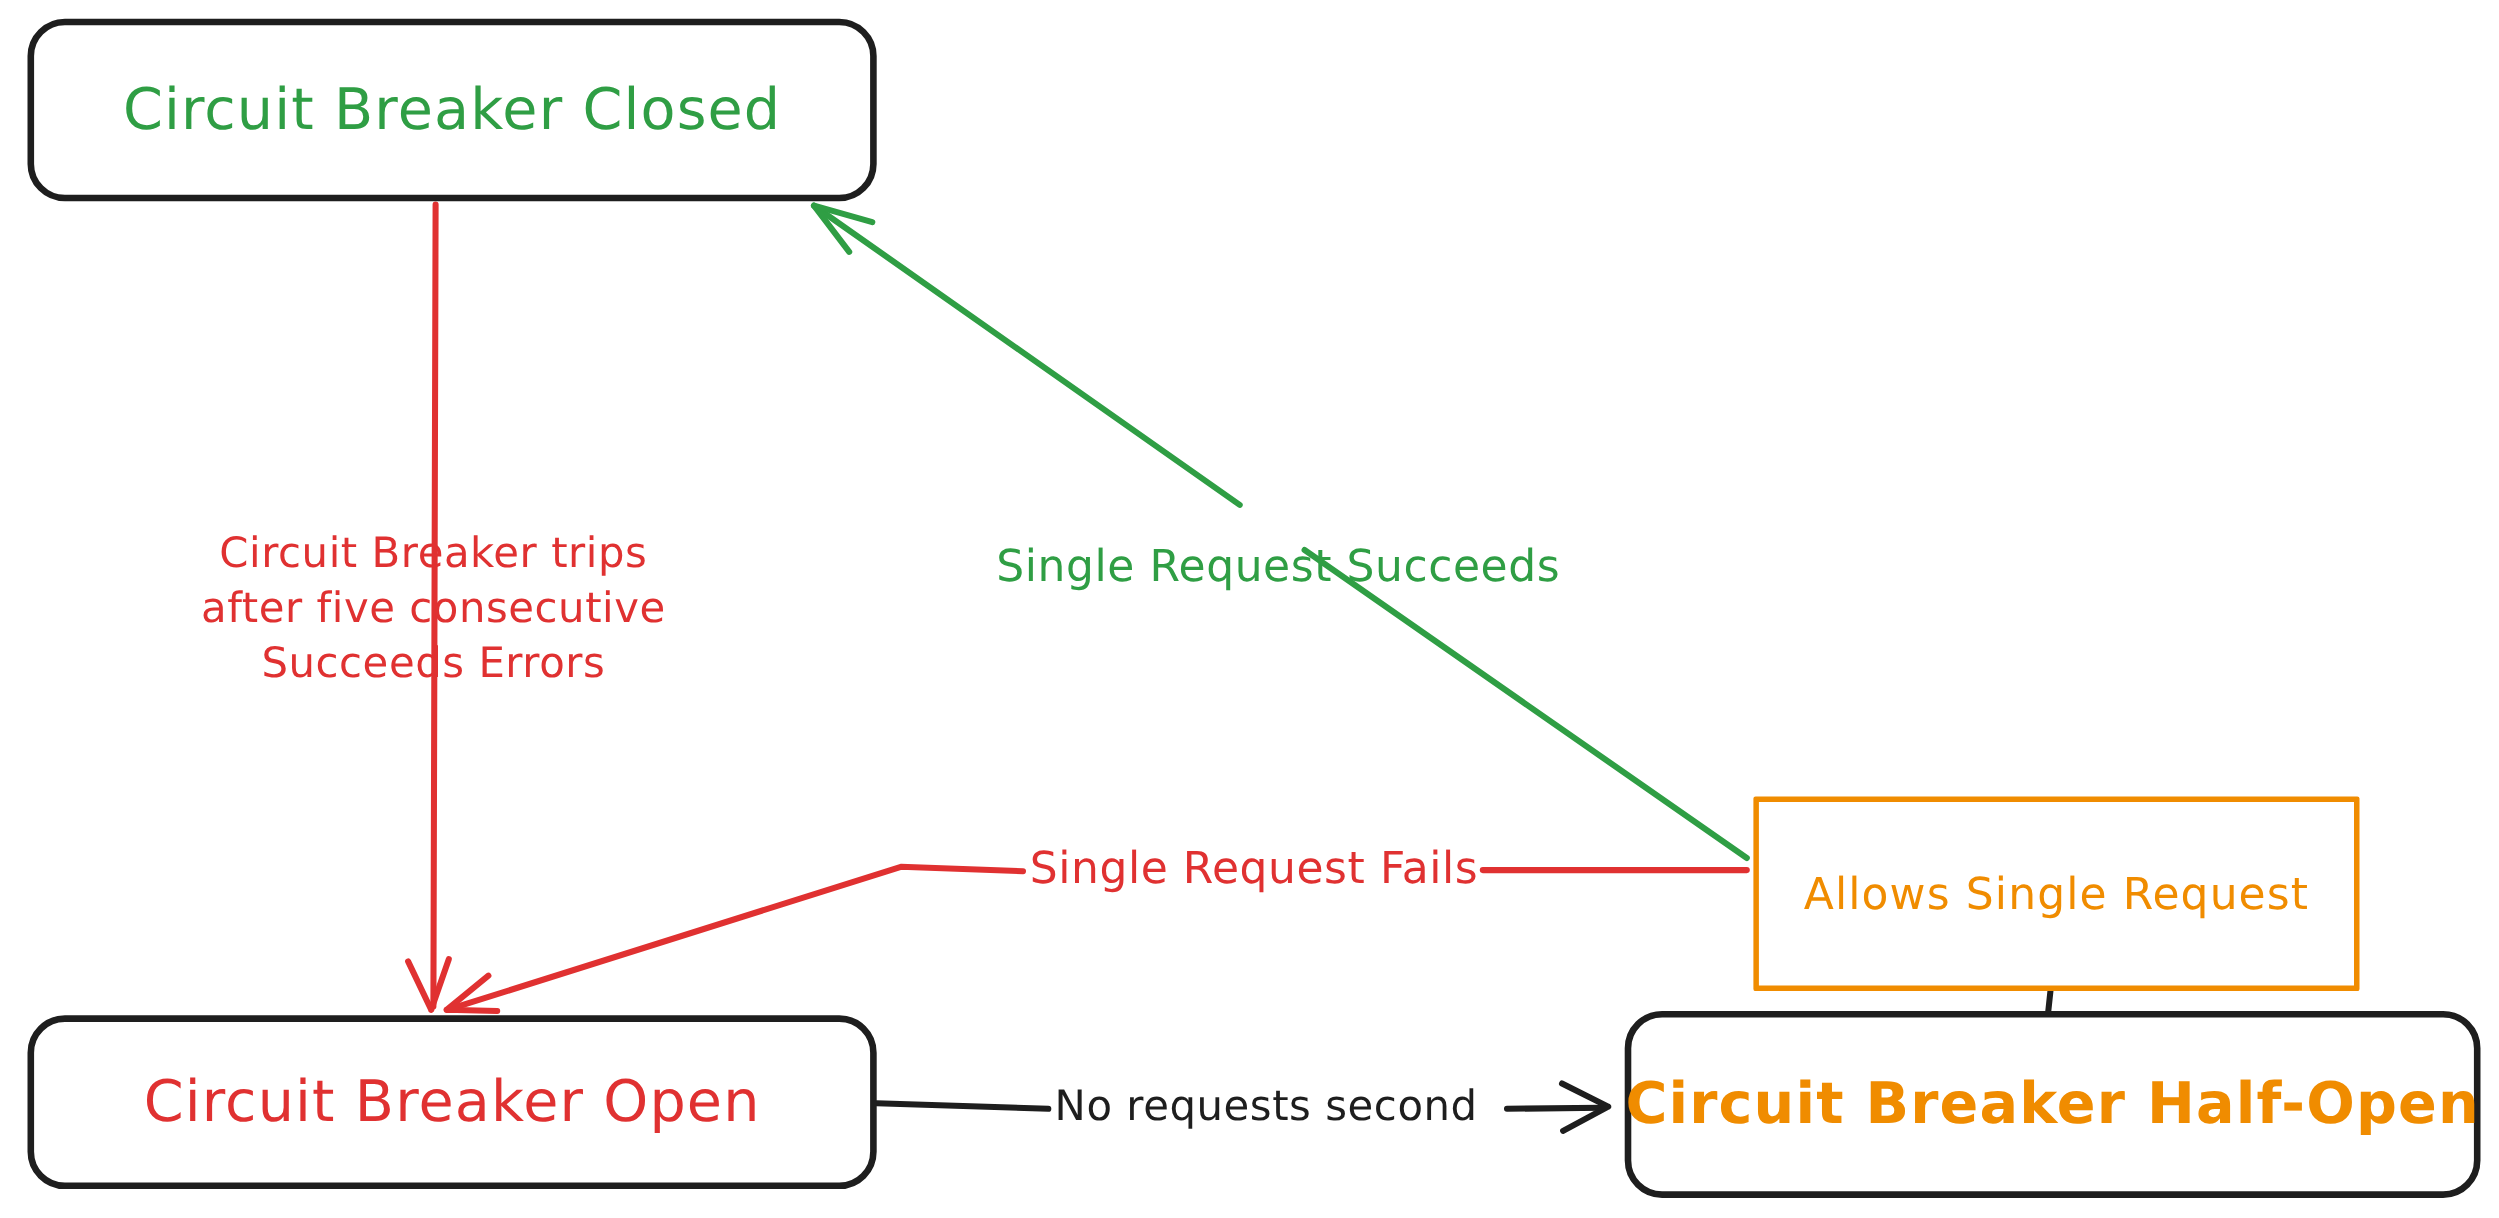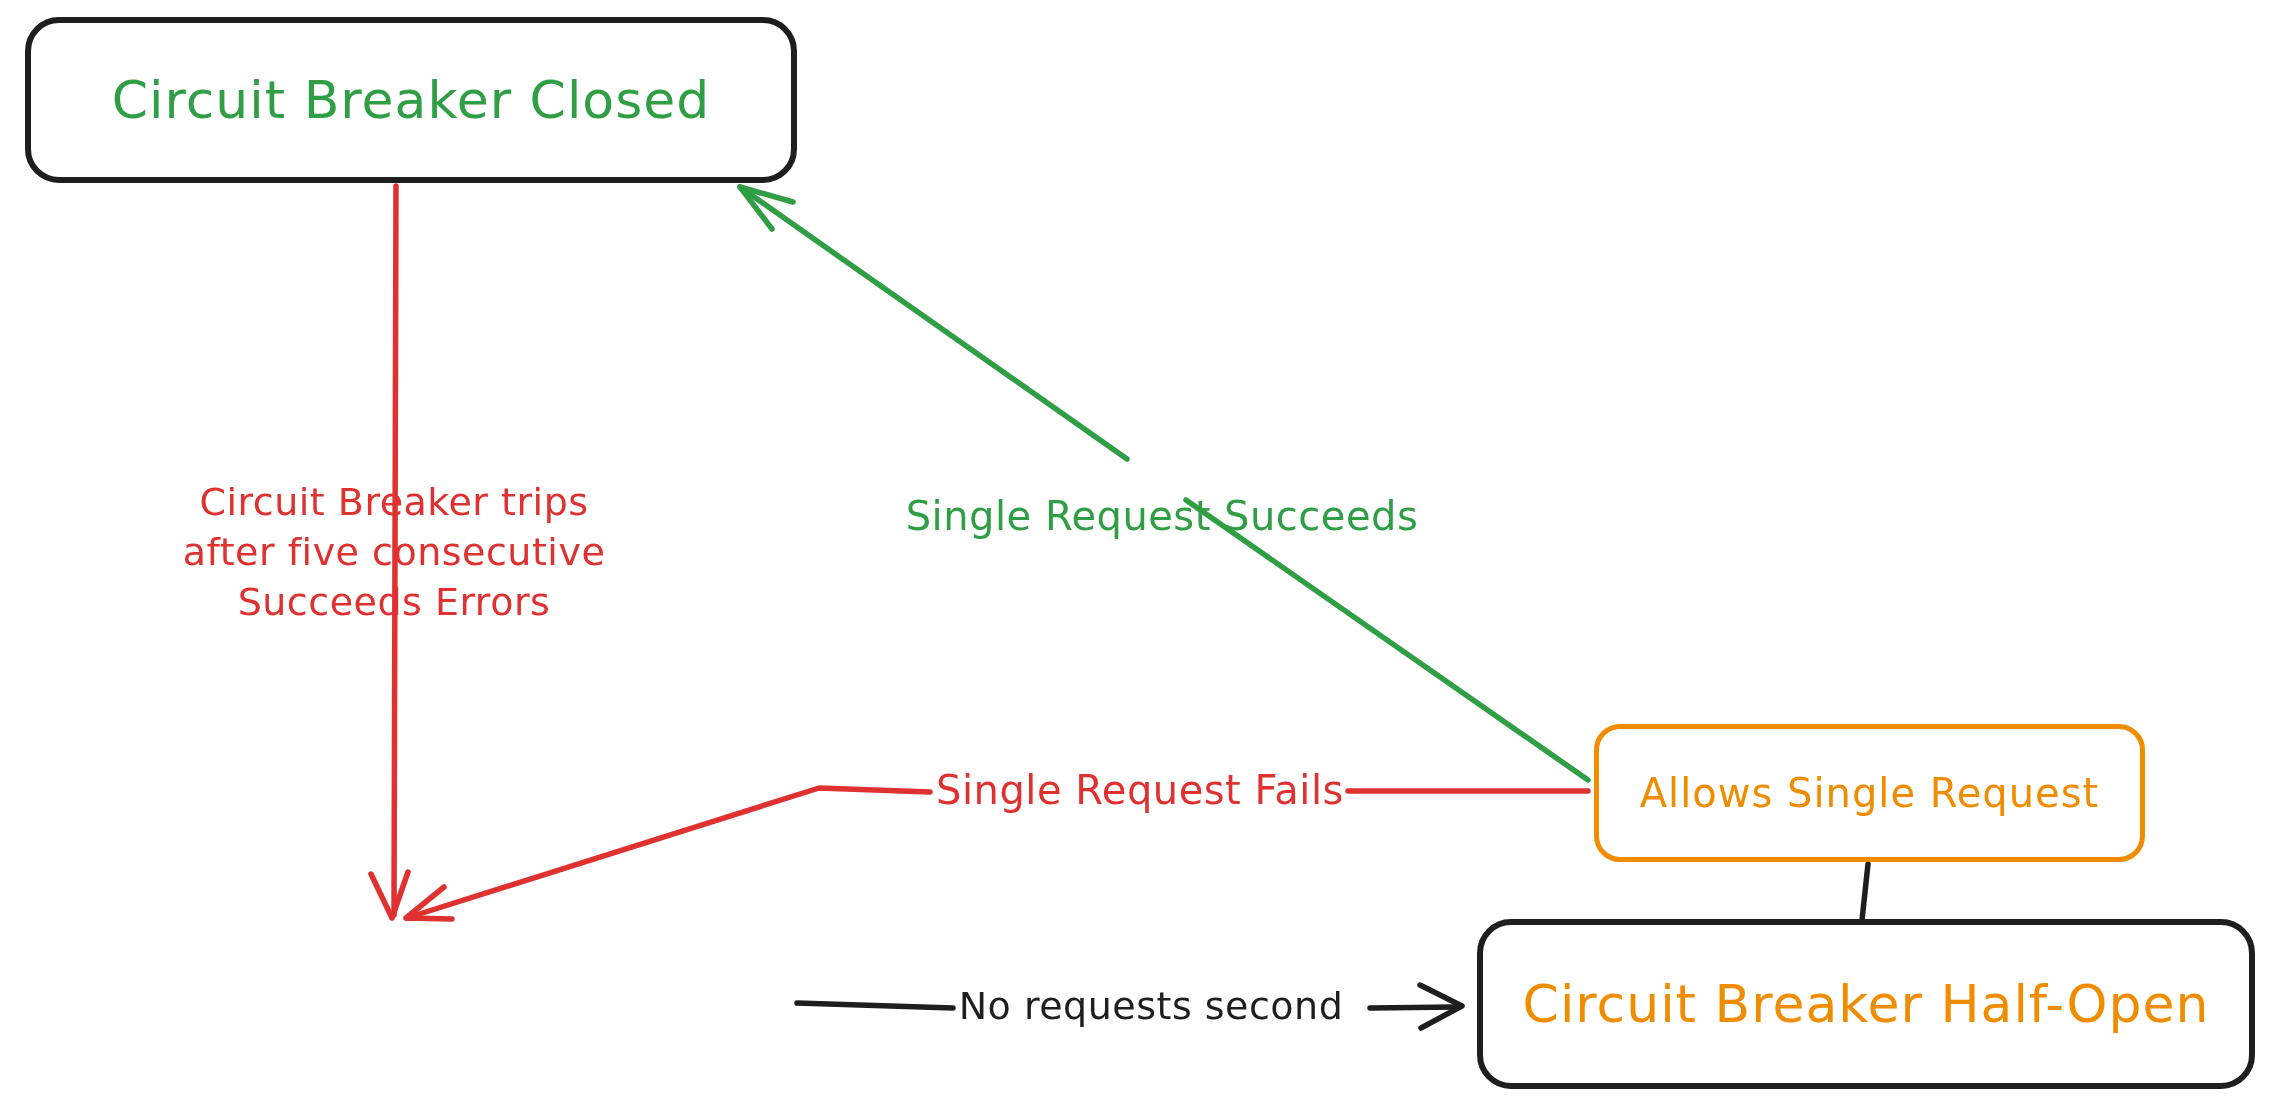--- a/index.html
+++ b/index.html
@@ -38,23 +38,23 @@
   .node .node-label {
     font-size: 52px;
     letter-spacing: 1px;
     white-space: nowrap;
   }
   .node-closed   { left: 25px;   top: 17px;  width: 772px; height: 166px; }
   .node-closed .node-label { color: var(--green); }
   .node-open     { left: 25px;   top: 923px; width: 772px; height: 158px; }
   .node-open .node-label { color: var(--red); }
   .node-halfopen { left: 1477px; top: 919px; width: 778px; height: 170px; }
-  .node-halfopen .node-label { color: var(--orange); }
-  .node-allows   { left: 1594px; top: 724px; width: 551px; height: 138px;
-                   border: 5px solid var(--orange); border-radius: 26px; }
+  .node-halfopen .node-label { color: var(--orange); font-weight: bold; }
+  .node-allows   { left: 1594px; top: 724px; width: 551px; height: 177px;
+                   border: 5px solid var(--orange); border-radius: 2px; }
   .node-allows .node-label { color: var(--orange); font-size: 40px; }
 
   .edge-label {
     position: absolute;
     transform: translate(-50%, -50%);
     text-align: center;
     white-space: nowrap;
     font-size: 40px;
     letter-spacing: 0.5px;
     line-height: 1.22;
@@ -91,20 +91,23 @@
     <path class="stroke stroke-ink" d="M1370 1008 L1456 1007"></path>
     <path class="stroke stroke-ink" d="M1462 1006 L1420 985 M1462 1006 L1421 1028"></path>
 
     <path class="stroke stroke-ink" d="M1868 864 L1862 920"></path>
   </svg>
 
   <div class="node node-closed">
     <span class="node-label">Circuit Breaker Closed</span>
   </div>
 
+  <div class="node node-open">
+    <span class="node-label">Circuit Breaker Open</span>
+  </div>
 
   <div class="node node-allows">
     <span class="node-label">Allows Single Request</span>
   </div>
 
   <div class="node node-halfopen">
     <span class="node-label">Circuit Breaker Half-Open</span>
   </div>
 
   <div class="edge-label label-trip">

